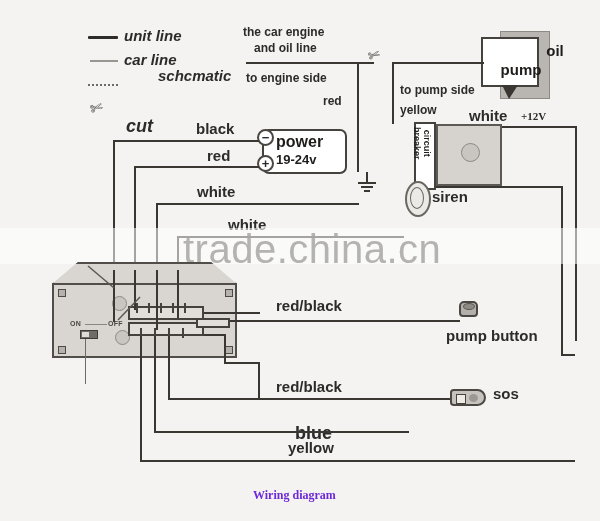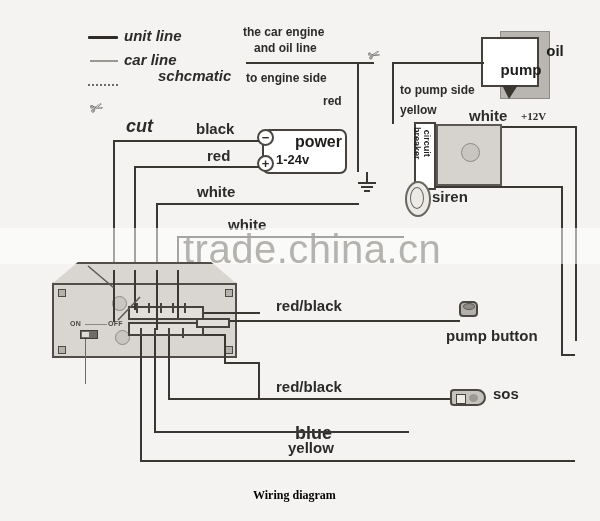--- a/index.html
+++ b/index.html
@@ -265,21 +265,21 @@
   #watermark-band {
     position: absolute;
     background: rgba(255,255,255,0.55);
   }
 
   
   #caption {
     position: absolute;
     font-family: "Liberation Serif", serif;
     font-weight: bold;
-    color: #000000;
+    color: #6d28d9;
     font-size: 12px;
     white-space: nowrap;
   }
 </style>
 </head>
 <body>
 
 <div id="page">
 
   <div id="legend">
@@ -321,22 +321,22 @@
     <polygon points="2,0 18,0 9,14" fill="#3a3632"></polygon>
   </svg>
   <div class="wire h" style="left:440px; top:62px; width:44px;"></div>
 
   <div class="lbl up" style="left:469px; top:108px; font-size:15px;">white</div>
   <div class="lbl up" style="left:521px; top:111px; font-size:11px; font-family:'Liberation Serif',serif;">+12V</div>
   <div class="wire h" style="left:440px; top:126px; width:137px;"></div>
   <div class="wire v" style="left:575px; top:126px; height:215px;"></div>
 
   <div class="box round" style="left:262px; top:129px; width:85px; height:45px;"></div>
-  <div class="boxtext" style="left:276px; top:134px; width:66px; font-size:16px; text-align:right;">power</div>
-  <div class="boxtext" style="left:276px; top:153px; width:66px; font-size:13px; text-align:left;">1-24v</div>
+  <div class="boxtext" style="left:276px; top:134px; width:66px; font-size:16px; text-align:left;">power</div>
+  <div class="boxtext" style="left:276px; top:153px; width:66px; font-size:13px; text-align:left;">19-24v</div>
 
   <div class="term" style="left:257px; top:129px;">−</div>
   <div class="term" style="left:257px; top:155px;">+</div>
 
   <div class="lbl up" style="left:196px; top:121px; font-size:15px;">black</div>
   <div class="wire h" style="left:113px; top:140px; width:146px;"></div>
   <div class="wire v" style="left:113px; top:140px; height:130px;"></div>
 
   <div class="lbl up" style="left:207px; top:148px; font-size:15px;">red</div>
   <div class="wire h" style="left:134px; top:166px; width:125px;"></div>

